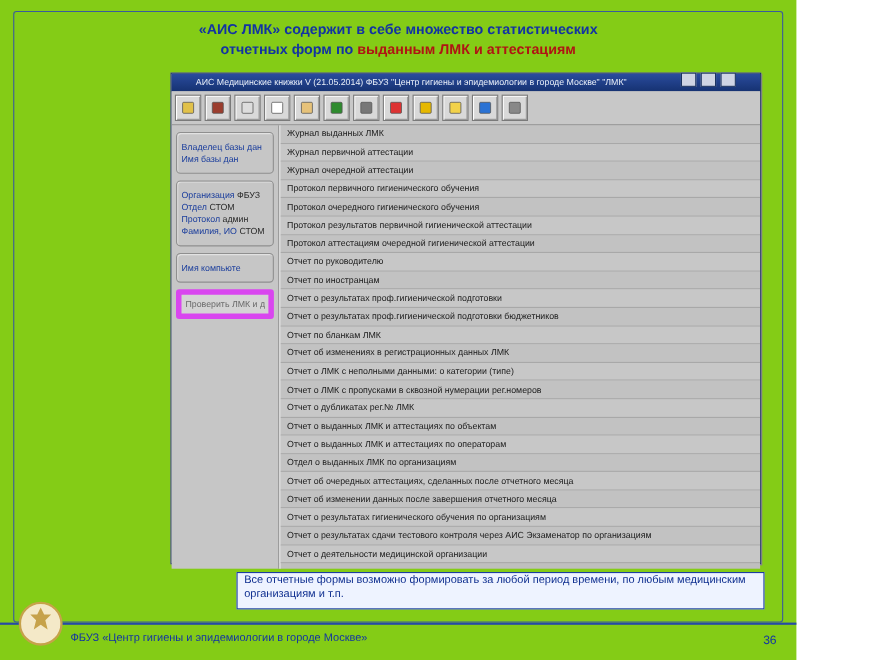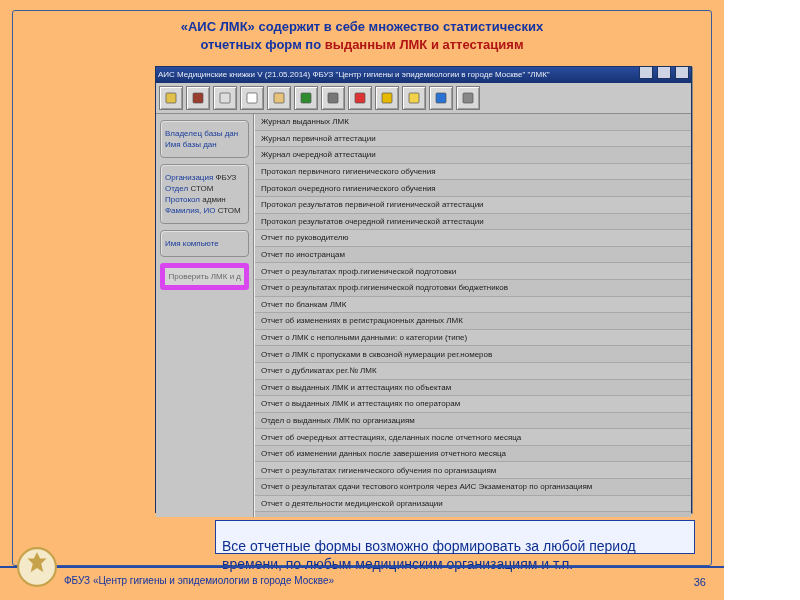--- a/index.html
+++ b/index.html
@@ -1,40 +1,40 @@
 <!DOCTYPE html>
 <html><head>
 <meta charset="utf-8">
 <style>
   html,body{margin:0;padding:0;width:800px;height:600px;font-family:Tahoma,Arial,sans-serif;background:#fff;overflow:hidden}
-  .slide{position:relative;width:724px;height:600px;background:#fdba74;box-sizing:border-box}
+  .slide{position:relative;width:724px;height:600px;background:#84cc16;box-sizing:border-box}
   .frame{position:absolute;left:12px;top:10px;right:12px;bottom:34px;border:1px solid #3a5b9c;border-radius:3px}
   .title{position:absolute;left:60px;right:60px;top:18px;text-align:center;color:#1233a3;font-weight:bold;font-size:13px;line-height:1.35}
   .title .red{color:#b01414}
 
   .app{position:absolute;left:155px;top:66px;width:535px;height:445px;border:1px solid #1c3360;background:#bfbfbf;box-shadow:1px 1px 0 #888}
-  .titlebar{height:16px;background:linear-gradient(#2a4c9e,#163272);color:#e8eef8;font-size:8px;line-height:16px;padding:0 2px;display:flex;align-items:center;justify-content:space-between}
+  .titlebar{height:16px;background:linear-gradient(#2a4c9e,#163272);color:#e8eef8;font-size:8px;line-height:16px;padding:0 22px;display:flex;align-items:center;justify-content:space-between}
   .titlebar .btns span{display:inline-block;width:12px;height:11px;background:#cfd4e4;margin-left:2px;border:1px solid #1c3360}
 
   .toolbar{height:26px;background:#c8c8c8;border-bottom:1px solid #8c8c8c;display:flex;align-items:center;padding:2px 3px;gap:3px}
   .tbtn{width:22px;height:22px;border:1px solid #7a7a7a;background:#d9d9d9;box-shadow:inset 1px 1px 0 #fff,inset -1px -1px 0 #9e9e9e;display:flex;align-items:center;justify-content:center;font-size:11px}
   .tbtn svg{width:14px;height:14px}
 
   .cols{display:flex;height:calc(100% - 16px - 26px)}
   .left{width:98px;background:#c6c6c6;border-right:1px solid #8a8a8a;padding:6px 4px;box-sizing:border-box}
   .fieldgrp{border:1px solid #8f8f8f;border-radius:4px;background:#c6c6c6;padding:6px 4px;margin-bottom:6px;box-shadow:inset 1px 1px 0 #e2e2e2}
   .lab{color:#1a3d9c;font-size:8px;margin:2px 0;white-space:nowrap;overflow:hidden}
   .lab .v{color:#2a2a2a;font-weight:normal}
   .btnlike{border:5px solid #d946ef;background:#d4d4d4;color:#6a6a6a;font-size:8px;padding:4px 3px;border-radius:3px;text-align:right}
 
   .list{flex:1;background:#bfbfbf;border-left:1px solid #eee;overflow:hidden}
   .row{height:15.6px;border-bottom:1px solid #a8a8a8;font-size:8px;color:#202020;padding:0 6px;display:flex;align-items:center;white-space:nowrap;overflow:hidden;background:#c7c7c7}
   .row:nth-child(odd){background:#c2c2c2}
 
-  .footbox{position:absolute;left:215px;top:520px;width:480px;height:34px;border:1px solid #1c3ea0;background:#eef3ff;color:#0f2f90;font-size:14px;padding:16px 6px;box-sizing:border-box;line-height:1.3}
+  .footbox{position:absolute;left:215px;top:520px;width:480px;height:34px;border:1px solid #1c3ea0;background:#eef3ff;color:#0f2f90;font-size:10px;padding:0 6px;box-sizing:border-box;line-height:1.3}
 
   .logo{position:absolute;left:16px;bottom:12px;width:42px;height:42px}
   .org{position:absolute;left:64px;bottom:14px;color:#1233a3;font-size:10px}
   .pageno{position:absolute;right:18px;bottom:12px;color:#1233a3;font-size:11px}
   .lbar{position:absolute;left:0;right:0;bottom:32px;height:2px;background:#264aa6}
 </style>
 </head>
 <body>
 
 <div class="slide">
@@ -136,21 +136,21 @@
         <div class="btnlike">Проверить ЛМК и д</div>
       </div>
 
       <div class="list" id="menu">
           <div class="row">Журнал выданных ЛМК</div>
           <div class="row">Журнал первичной аттестации</div>
           <div class="row">Журнал очередной аттестации</div>
           <div class="row">Протокол первичного гигиенического обучения</div>
           <div class="row">Протокол очередного гигиенического обучения</div>
           <div class="row">Протокол результатов первичной гигиенической аттестации</div>
-          <div class="row">Протокол результатов очередной гигиенической аттестации</div>
+          <div class="row">Протокол аттестациям очередной гигиенической аттестации</div>
           <div class="row">Отчет по руководителю</div>
           <div class="row">Отчет по иностранцам</div>
           <div class="row">Отчет о результатах проф.гигиенической подготовки</div>
           <div class="row">Отчет о результатах проф.гигиенической подготовки бюджетников</div>
           <div class="row">Отчет по бланкам ЛМК</div>
           <div class="row">Отчет об изменениях в регистрационных данных ЛМК</div>
           <div class="row">Отчет о ЛМК с неполными данными: о категории (типе)</div>
           <div class="row">Отчет о ЛМК с пропусками в сквозной нумерации рег.номеров</div>
           <div class="row">Отчет о дубликатах рег.№ ЛМК</div>
           <div class="row">Отчет о выданных ЛМК и аттестациях по объектам</div>

